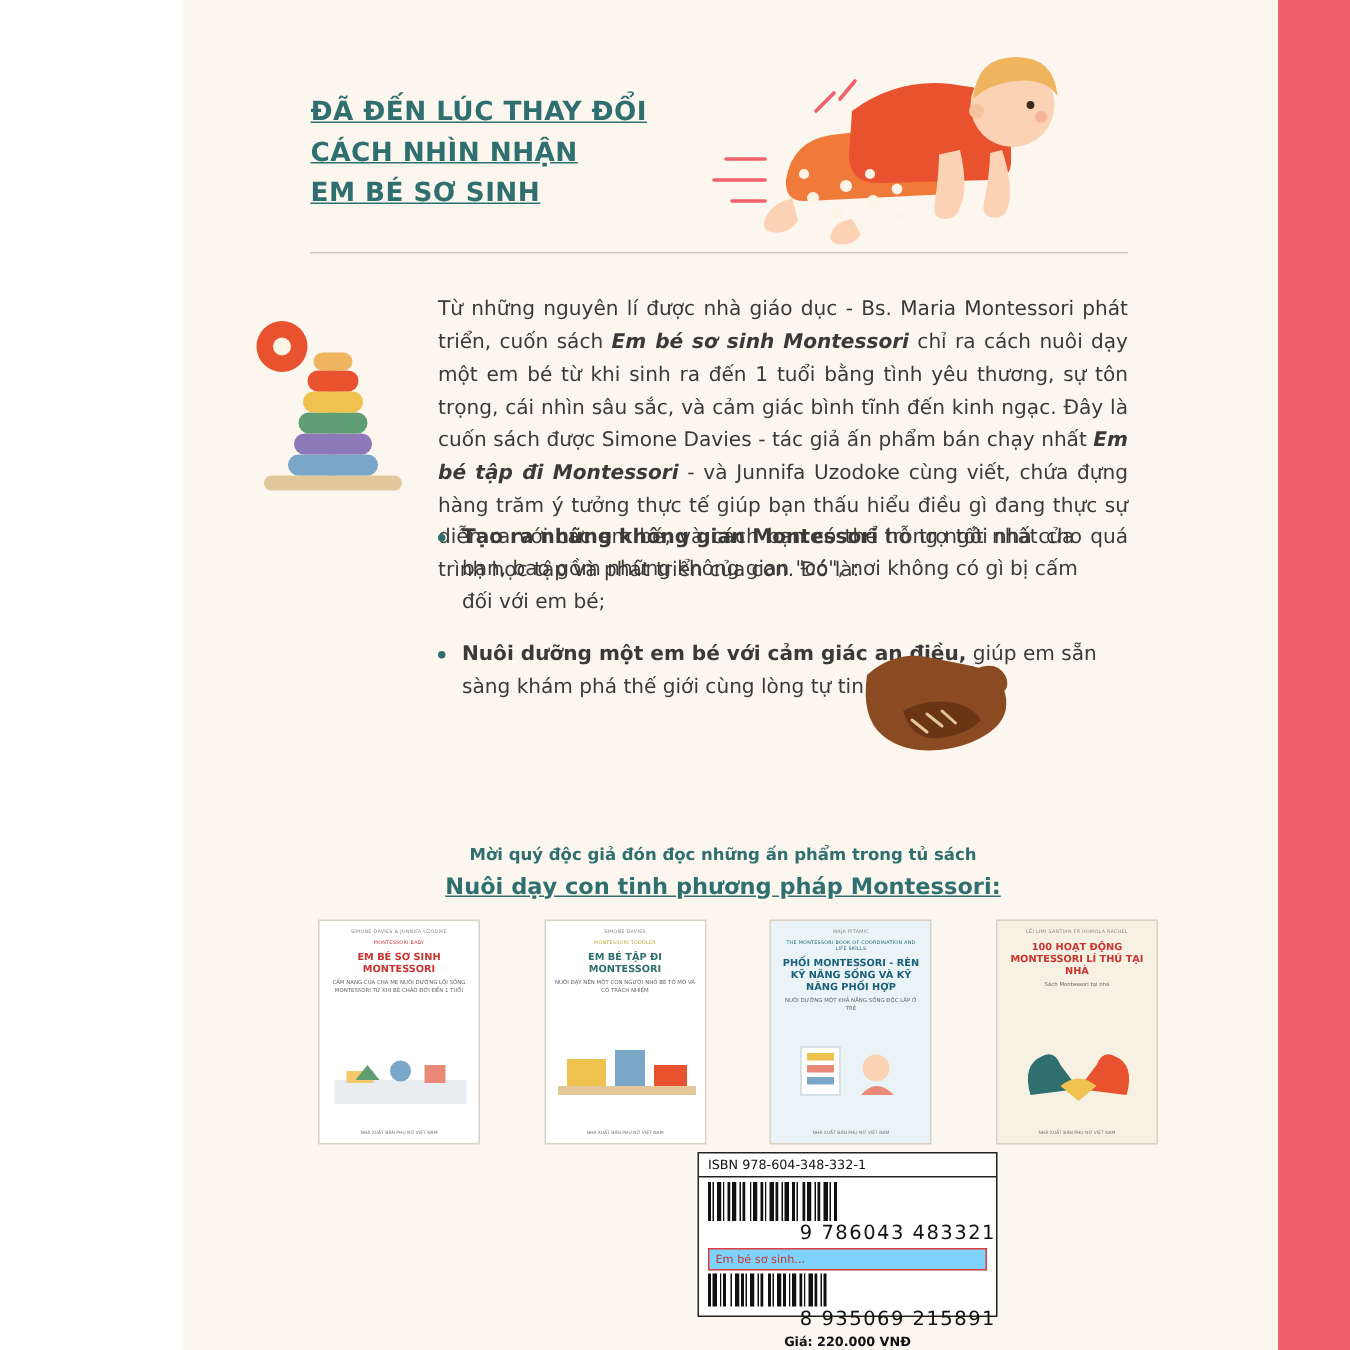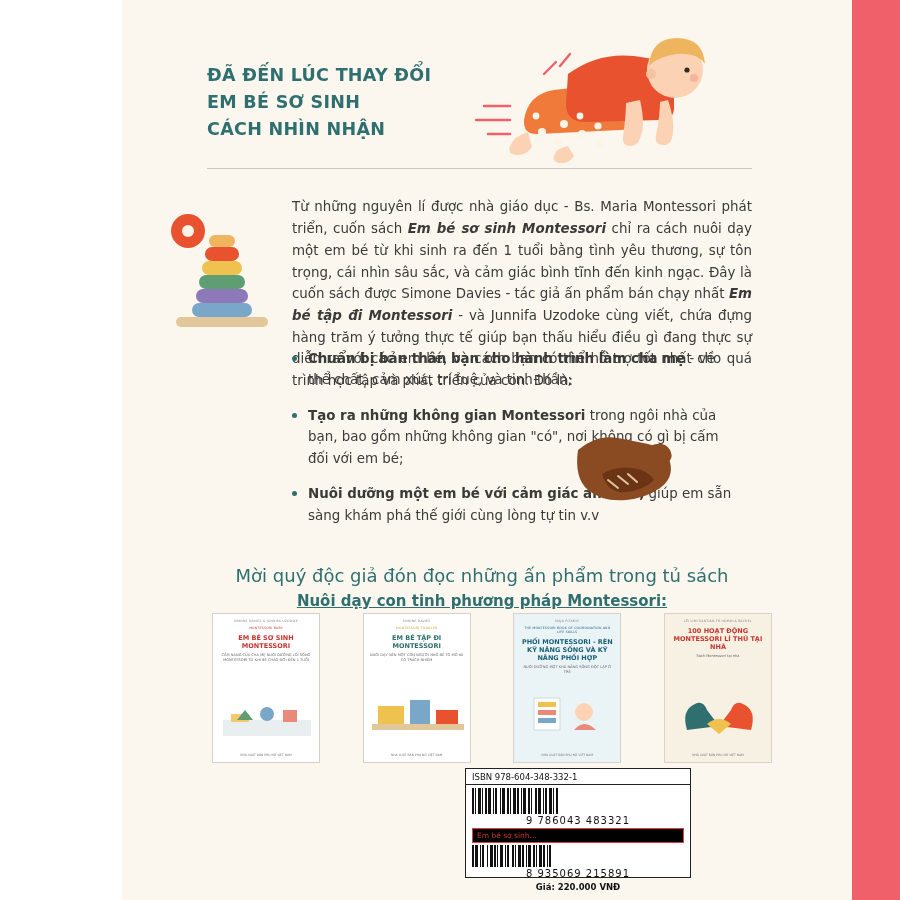--- a/index.html
+++ b/index.html
@@ -28,21 +28,21 @@
 
   
   .headline{
     position:absolute;left:85px;top:62px;width:320px;
     color:#2f6f6f;
     font-weight:bold;
     font-size:17.5px;
     line-height:1.55;
     letter-spacing:.3px;
   }
-  .headline div{white-space:nowrap;}
+  .headline div{white-space:nowrap;text-decoration:underline;}
 
   .rule{
     position:absolute;left:85px;top:168px;width:545px;height:1px;background:#cfc9bd;
   }
 
   
   .baby{position:absolute;left:350px;top:28px;width:250px;height:135px;}
 
   
   .intro{
@@ -69,21 +69,21 @@
   }
   .bullet b{font-weight:bold;}
 
   
   .hand{position:absolute;left:450px;top:420px;width:105px;height:95px;}
 
   
   .promo{
     position:absolute;left:60px;top:562px;width:600px;text-align:center;
   }
-  .promo .l1{font-size:18px;font-weight:normal;color:#2f6f6f;line-height:1.5;}
+  .promo .l1{font-size:11px;font-weight:bold;color:#2f6f6f;line-height:1.5;}
   .promo .l2{font-size:15px;font-weight:bold;color:#2f6f6f;line-height:1.7;text-decoration:underline;}
 
   
   .books{
     position:absolute;left:90px;top:613px;width:560px;height:155px;
     display:flex;justify-content:space-between;
   }
   .book{
     width:108px;height:150px;background:#fff;border:1px solid #d8d2c6;
     box-sizing:border-box;position:relative;overflow:hidden;
@@ -100,54 +100,54 @@
   .book1 .bk-title{color:#c8342f;}
   .book2{background:#ffffff;}
   .book2 .bk-title{color:#2f6f6f;}
   .book3{background:#eaf4f6;}
   .book3 .bk-title{color:#1a5f7a;}
   .book4{background:#f6f1e2;}
   .book4 .bk-title{color:#c8342f;}
 
   
   .isbnbox{
-    position:absolute;left:465px;top:768px;width:226px;height:110px;
+    position:absolute;left:465px;top:768px;width:200px;height:110px;
     border:1px solid #222;background:#fff;box-sizing:border-box;
   }
   .isbn-line{
     font-size:8.5px;padding:3px 0 2px 6px;border-bottom:1px solid #222;color:#111;
     font-family:"DejaVu Sans","Liberation Sans",sans-serif;
   }
   .bc{height:26px;margin:3px 6px 0 6px;display:flex;align-items:flex-end;gap:0;}
   .bc i{display:block;background:#111;height:100%;}
-  .bc-num{font-size:10px;text-align:center;color:#111;letter-spacing:1px;margin-top:1px;}
+  .bc-num{font-size:13px;text-align:right;color:#111;letter-spacing:1px;margin-top:1px;}
   .redstrip{
-    margin:2px 6px 0 6px;border:1px solid #e23b3b;background:#000000;color:#c8342f;
+    margin:2px 6px 0 6px;border:1px solid #e23b3b;background:#7dd3fc;color:#c8342f;
     font-size:7.5px;padding:2px 4px;
   }
   .price{
     text-align:center;font-size:8.5px;font-weight:bold;color:#111;margin-top:3px;
   }
   .bc2{height:22px;margin:2px 6px 0 6px;display:flex;align-items:flex-end;}
   .bc2 i{display:block;background:#111;height:100%;}
 </style>
 </head>
 <body>
 
 <div class="page">
 
   <div class="left-gutter"></div>
   <div class="spine"></div>
 
   <div class="content">
 
     <div class="headline">
       <div>ĐÃ ĐẾN LÚC THAY ĐỔI</div>
+      <div>CÁCH NHÌN NHẬN</div>
       <div>EM BÉ SƠ SINH</div>
-      <div>CÁCH NHÌN NHẬN</div>
     </div>
 
     <div class="baby">
       <svg width="250" height="135" viewBox="0 0 250 135">
 
         <g stroke="#f0606a" stroke-width="2.4" stroke-linecap="round" fill="none">
           <path d="M12 78 h26"></path>
           <path d="M4 92 h34"></path>
           <path d="M16 106 h22"></path>
           <path d="M72 46 l12 -12"></path>
@@ -204,23 +204,20 @@
           <rect x="34" y="84" width="52" height="14" rx="7" fill="#8d78b8"></rect>
           <rect x="37" y="70" width="46" height="14" rx="7" fill="#5e9e72"></rect>
           <rect x="40" y="56" width="40" height="14" rx="7" fill="#efc14e"></rect>
           <rect x="43" y="42" width="34" height="14" rx="7" fill="#e8522f"></rect>
           <rect x="47" y="30" width="26" height="12" rx="6" fill="#efb45e"></rect>
         </g>
       </svg>
     </div>
 
     <div class="bullets">
-      <div class="bullet">
-        <b>Chuẩn bị bản thân bạn cho hành trình làm cha mẹ</b><span> - về thể chất, cảm xúc, trí tuệ, và tinh thần;</span>
-      </div>
       <div class="bullet">
         <b>Tạo ra những không gian Montessori</b><span> trong ngôi nhà của bạn, bao gồm những không gian "có", nơi không có gì bị cấm đối với em bé;</span>
       </div>
       <div class="bullet">
         <b>Nuôi dưỡng một em bé với cảm giác an điều,</b><span> giúp em sẵn sàng khám phá thế giới cùng lòng tự tin v.v</span>
       </div>
     </div>
 
     <div class="hand">
       <svg width="105" height="95" viewBox="0 0 105 95">

